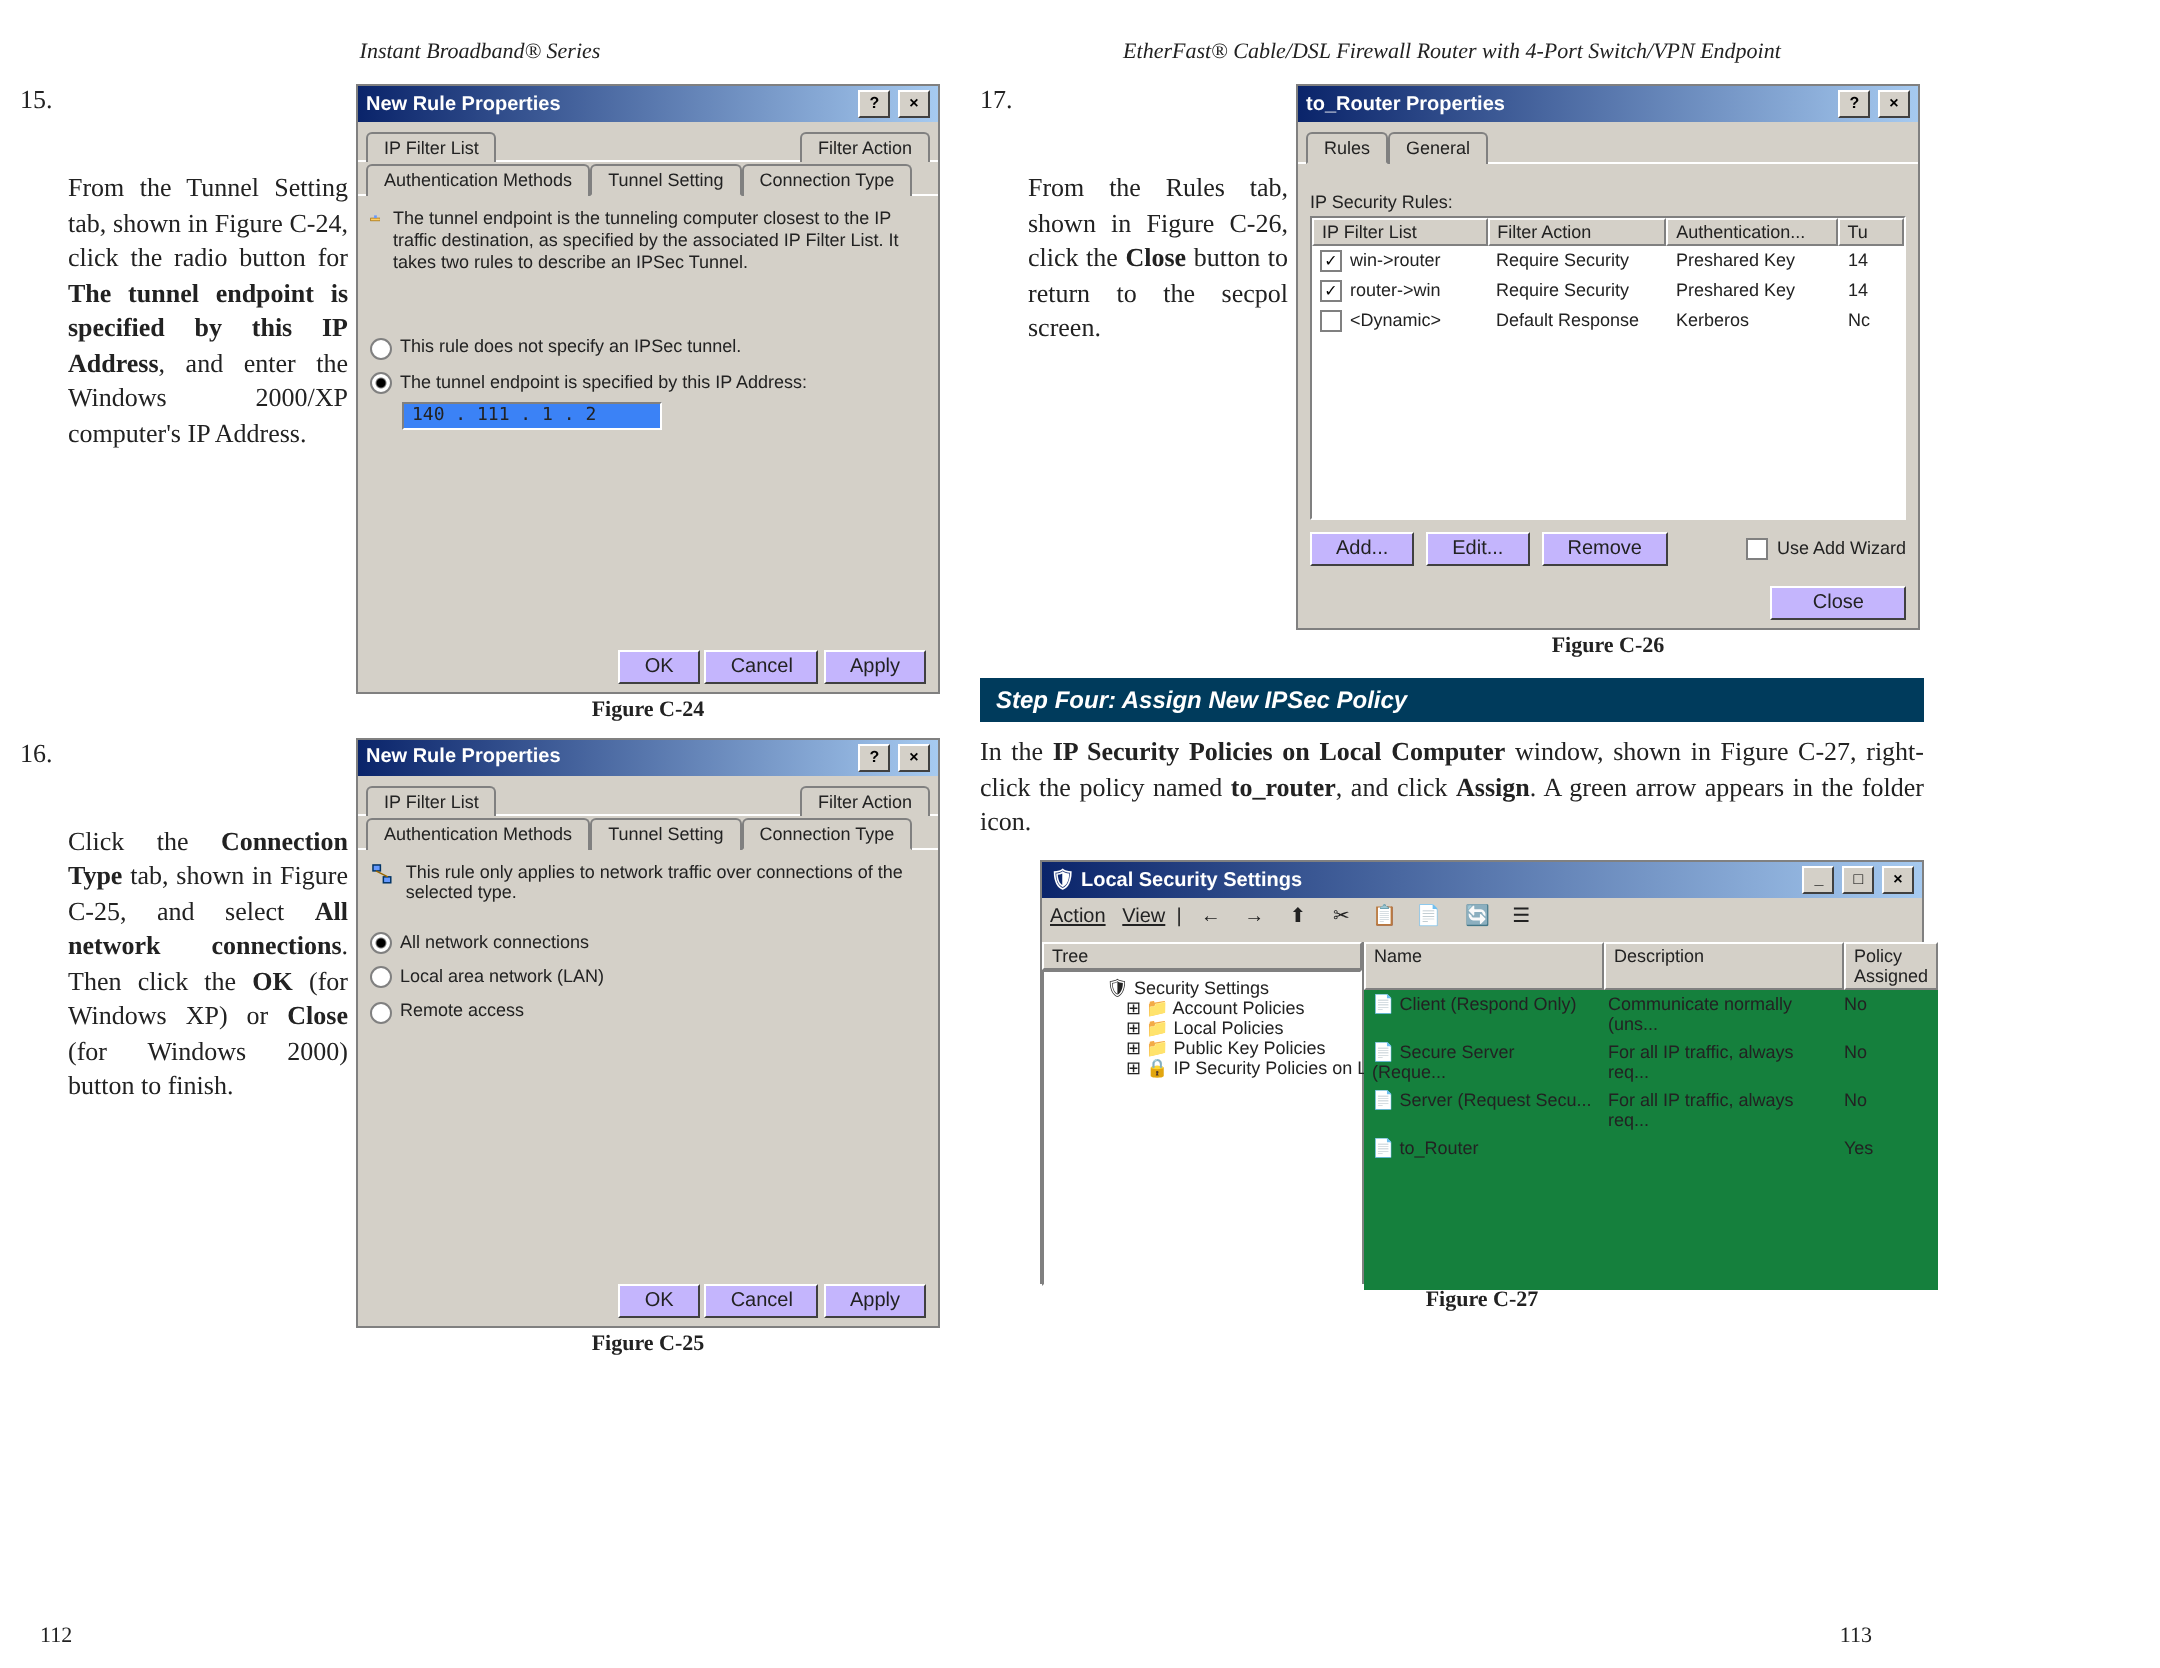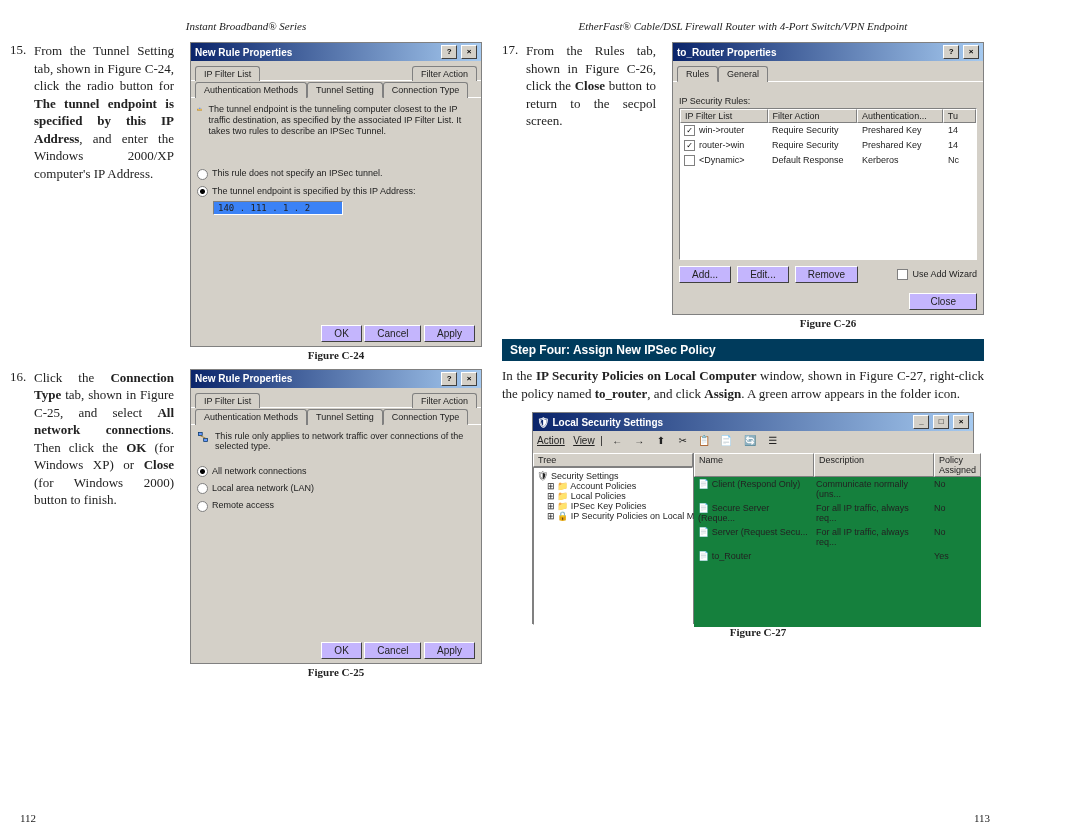--- a/index.html
+++ b/index.html
@@ -37,39 +37,40 @@
   }
   .item-num {
     width: 24px;
     flex-shrink: 0;
   }
   .item-text {
     width: 170px;
     flex-shrink: 0;
     text-align: justify;
     line-height: 1.35;
-    padding-right: 16px;
+    padding-right: 4px;
+    margin-top: 43px;
   }
   .item-text.narrow { width: 140px; }
   .fig-wrap {
     flex-shrink: 0;
   }
   .fig-caption {
     text-align: center;
     font-weight: bold;
     font-size: 11px;
     margin-top: 2px;
   }
   .page-num {
     position: absolute;
     bottom: 10px;
     font-size: 11px;
   }
   .page-num.left { left: 20px; }
-  .page-num.right { right: 4px; }
+  .page-num.right { right: 36px; }
 
   
   .win-dialog {
     background: #d4d0c8;
     border: 1px solid #808080;
     font-family: Tahoma, sans-serif;
     font-size: 9px;
     color: #222;
   }
   .titlebar {
@@ -163,38 +164,39 @@
     display:inline-block;width:14px;height:14px;vertical-align:middle;
   }
   .step-hdr {
     background:#003b5c;
     color:#fff;
     font-family: Arial, sans-serif;
     font-weight:bold;
     font-size:12px;
     padding:4px 8px;
     margin:10px 0 6px 0;
+    font-style:italic;
   }
   .body-para {
     text-align:justify;
     line-height:1.35;
     margin:4px 0 10px 0;
   }
   
   .lv {
     background:#fff;
     border:1px solid #808080;
     border-right-color:#fff;border-bottom-color:#fff;
   }
   .lv-hdr { display:flex; background:#d4d0c8; }
   .lv-hdr div { border:1px solid #808080; border-top-color:#fff;border-left-color:#fff; padding:1px 4px; font-size:9px; }
   .lv-row { display:flex; padding:1px 0; }
   .lv-row div { padding:1px 4px; font-size:9px; }
   .tree { background:#fff; border:1px solid #808080; border-right-color:#fff;border-bottom-color:#fff; padding:3px; font-size:9px; }
-  .tree div { white-space:nowrap; }
+  .tree div { white-space:nowrap;margin-left:28px; }
   .tb-btn {
     display:inline-block;width:16px;height:16px;border:1px solid #d4d0c8;margin-right:1px;text-align:center;line-height:14px;font-size:10px;
   }
   .menubar { font-size:10px; padding:2px 4px; background:#d4d0c8; }
 </style>
 </head>
 <body>
 
 <div class="spread">
 
@@ -400,21 +402,21 @@
         </div>
         <div style="display:flex;height:170px">
           <div style="width:160px;border-right:1px solid #808080">
             <div class="lv-hdr">
                 <div style="flex:1">Tree</div>
               </div>
             <div class="tree" style="height:150px">
               <div>🛡 <span>Security Settings</span></div>
               <div style="padding-left:10px">⊞ 📁 <span>Account Policies</span></div>
               <div style="padding-left:10px">⊞ 📁 <span>Local Policies</span></div>
-              <div style="padding-left:10px">⊞ 📁 <span>IPSec Key Policies</span></div>
+              <div style="padding-left:10px">⊞ 📁 <span>Public Key Policies</span></div>
               <div style="padding-left:10px">⊞ 🔒 <span>IP Security Policies on Local Machine</span></div>
             </div>
           </div>
           <div style="flex:1">
             <div class="lv-hdr">
               <div style="width:110px">Name</div>
               <div style="width:110px">Description</div>
               <div style="flex:1">Policy Assigned</div>
             </div>
             <div style="background:#15803d;height:150px;overflow:hidden">

